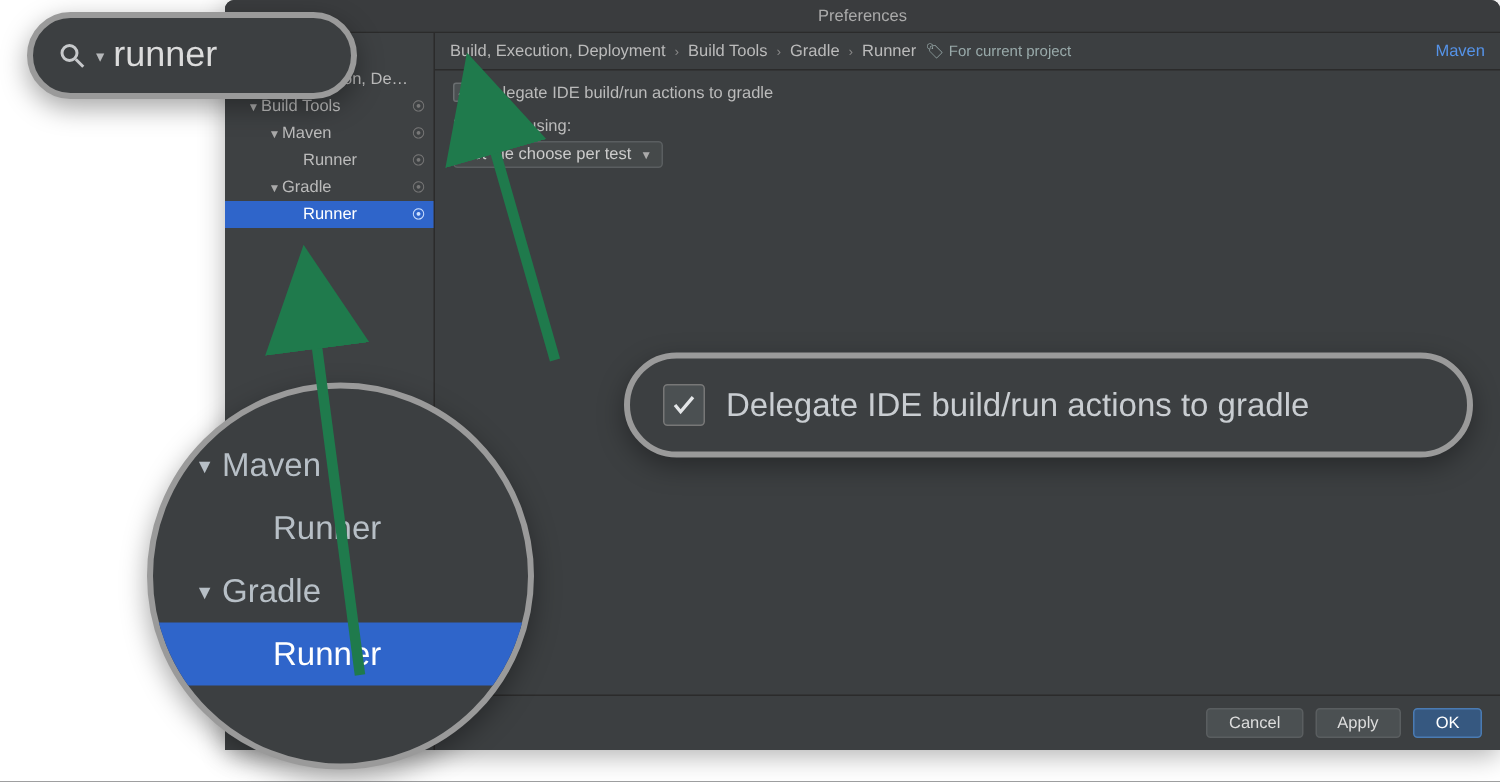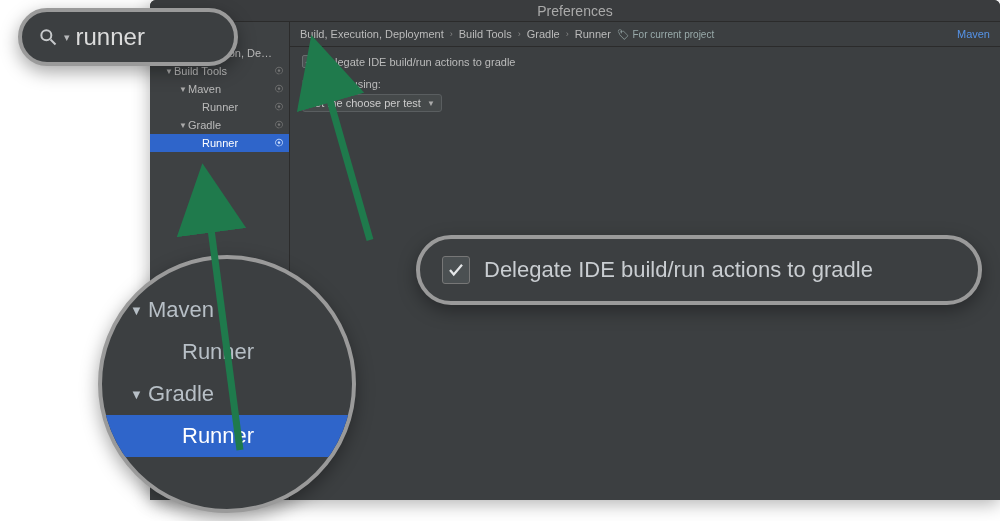--- a/index.html
+++ b/index.html
@@ -27,21 +27,21 @@
   }
   .titlebar {
     height: 22px;
     background: #3a3c3e;
     border-bottom: 1px solid #2b2b2b;
     display: flex;
     align-items: center;
     justify-content: center;
     border-radius: 6px 6px 0 0;
   }
-  .title { color: #aaa; font-size: 14px; }
+  .title { color: #aaa; font-size: 11px; }
 
   .body {
     flex: 1;
     display: flex;
     min-height: 0;
   }
 
   .sidebar {
     width: 140px;
     background: #3e4143;
@@ -291,20 +291,25 @@
           <span class="chk">✓</span>
           <span>Delegate IDE build/run actions to gradle</span>
         </div>
         <span class="form-label">Run tests using:</span>
         <div class="select">
           <span>Let me choose per test</span>
           <span class="tri">▼</span>
         </div>
       </div>
 
+      <div class="footer">
+        <div class="btn">Cancel</div>
+        <div class="btn">Apply</div>
+        <div class="btn primary">OK</div>
+      </div>
     </div>
 
   </div>
 </div>
 
 <div class="bubble bubble-search">
   <span class="search-ico">
     <svg viewBox="0 0 24 24" fill="none" stroke="currentColor" stroke-width="2.4">
       <circle cx="10" cy="10" r="6"></circle>
       <line x1="15" y1="15" x2="21" y2="21"></line>

